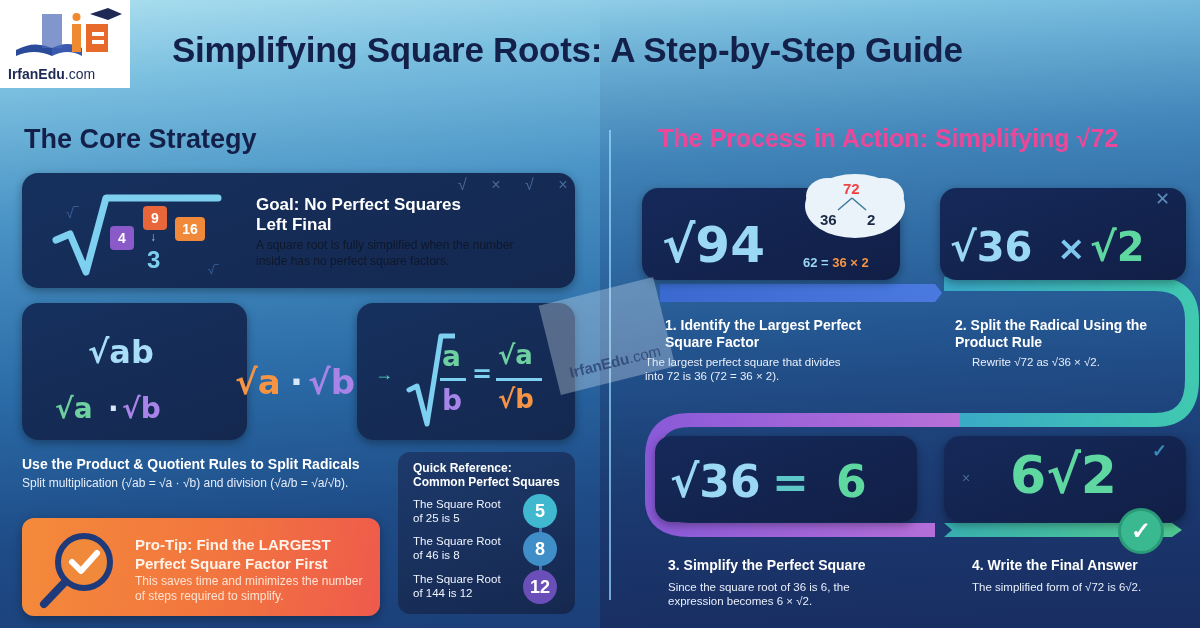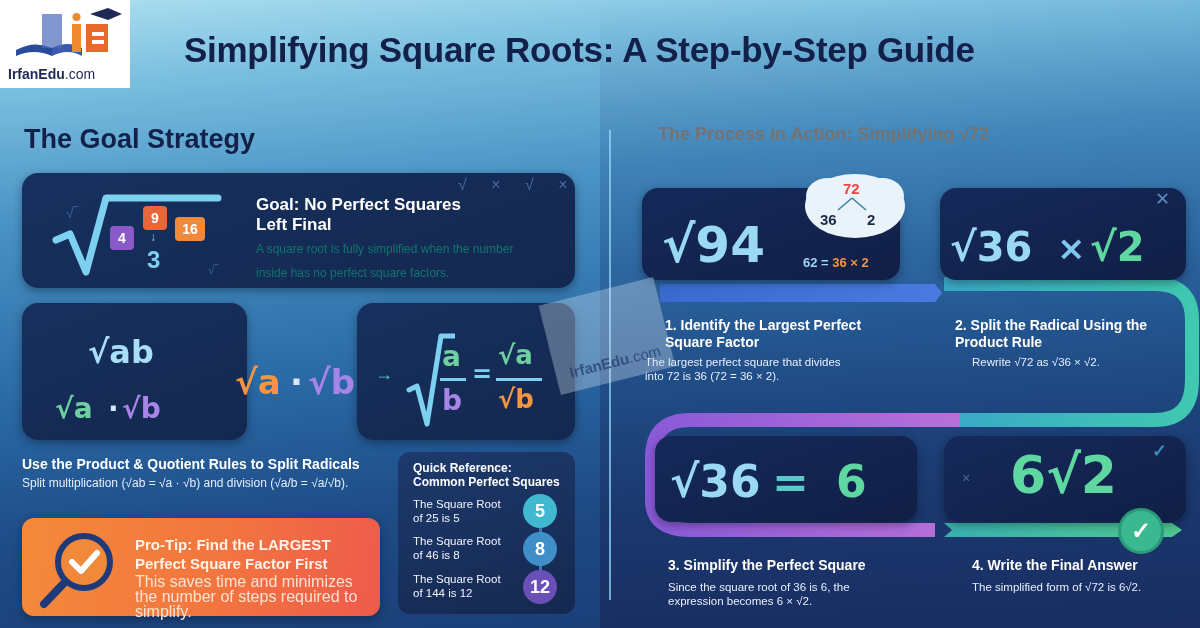--- a/index.html
+++ b/index.html
@@ -5,38 +5,38 @@
 *{box-sizing:border-box;margin:0;padding:0}
 html,body{width:1200px;height:628px;overflow:hidden}
 body{font-family:"Liberation Sans",sans-serif;position:relative;
  background:linear-gradient(175deg,#aee0f0 0%,#7cc0e0 12%,#4a94c6 30%,#2a6aa6 55%,#1e4b86 75%,#1a3a72 100%);}
 .bg-right{position:absolute;left:600px;top:0;width:600px;height:628px;
  background:linear-gradient(180deg,rgba(40,110,170,0.0) 0%,rgba(30,70,130,0.35) 40%,rgba(24,40,90,0.7) 100%);}
 .logo{position:absolute;left:0;top:0;width:130px;height:88px;background:#fff;}
 .logo .mark{position:absolute;left:12px;top:6px;width:110px;height:54px}
 .logo .brand{position:absolute;left:8px;top:66px;font-size:14px;font-weight:bold;color:#1e2a55}
 .logo .brand .dom{font-weight:normal}
-.main-title{position:absolute;left:184px;top:30px;font-size:35px;font-weight:bold;color:#13204a;letter-spacing:-0.3px}
+.main-title{position:absolute;left:172px;top:30px;font-size:35px;font-weight:bold;color:#13204a;letter-spacing:-0.3px}
 .divider{position:absolute;left:609px;top:130px;width:2px;height:470px;background:rgba(150,220,255,0.7)}
 .sec-title{position:absolute;font-size:27px;font-weight:bold}
 .card{position:absolute;border-radius:16px;background:linear-gradient(160deg,#16305e 0%,#14284f 100%);box-shadow:0 3px 10px rgba(0,0,0,0.35)}
 .goal-card{left:22px;top:173px;width:553px;height:115px}
 .goal-title{position:absolute;left:256px;top:195px;font-size:17px;font-weight:bold;color:#fff;line-height:20px;width:230px}
-.goal-desc{position:absolute;left:256px;top:237px;font-size:12px;color:#0f766e;line-height:24px;width:290px}
+.goal-desc{position:absolute;left:256px;top:237px;font-size:12px;color:#0f172a;line-height:16px;width:290px}
 .big-root{position:absolute;left:48px;top:188px;width:175px;height:90px}
 .tile{position:absolute;width:24px;height:24px;border-radius:4px;color:#fff;font-size:14px;font-weight:bold;display:flex;align-items:center;justify-content:center}
 .rule-card1{left:22px;top:303px;width:225px;height:137px}
 .rule-card2{left:357px;top:303px;width:218px;height:137px}
 .math{position:absolute;font-weight:bold;font-family:"DejaVu Sans",sans-serif}
 .rules-title{position:absolute;left:22px;top:456px;font-size:14px;font-weight:bold;color:#fff}
 .rules-desc{position:absolute;left:22px;top:476px;font-size:12px;color:#e6eefa}
 .tip-card{position:absolute;left:22px;top:518px;width:358px;height:98px;border-radius:12px;
  background:linear-gradient(100deg,#f48a3a 0%,#f2753f 55%,#ee5a4c 100%);box-shadow:0 3px 10px rgba(0,0,0,0.3)}
 .tip-title{position:absolute;left:135px;top:535px;font-size:15px;font-weight:bold;color:#fff3ea;line-height:19px;width:240px}
-.tip-desc{position:absolute;left:135px;top:574px;font-size:16px;color:#ffe2d2;line-height:15px;width:240px}
+.tip-desc{position:absolute;left:135px;top:574px;font-size:12px;color:#ffe2d2;line-height:15px;width:240px}
 .ref-card{position:absolute;left:398px;top:452px;width:177px;height:162px;border-radius:12px;background:linear-gradient(160deg,#1d3a6c,#15284f)}
 .ref-title{position:absolute;left:413px;top:461px;font-size:12px;font-weight:bold;color:#fff;line-height:14px}
 .ref-item{position:absolute;left:413px;font-size:11.5px;color:#f0f4ff;line-height:14px}
 .ref-dot{position:absolute;width:34px;height:34px;border-radius:50%;color:#fff;font-size:18px;font-weight:bold;display:flex;align-items:center;justify-content:center}
 .step-card{position:absolute;border-radius:16px;background:linear-gradient(160deg,#15295a,#111f46);box-shadow:0 3px 10px rgba(0,0,0,0.35)}
 .step-title{position:absolute;font-size:14px;font-weight:bold;color:#fff;line-height:17px}
 .step-desc{position:absolute;font-size:11.5px;color:#e8eefa;line-height:14px}
 .ovl{position:absolute;left:0;top:0}
 .watermark{position:absolute;left:548px;top:290px;width:118px;height:92px;background:rgba(210,225,240,0.35);transform:rotate(-14deg);}
 .watermark .wm-text{position:absolute;left:14px;top:64px;font-size:15px;font-weight:bold;color:rgba(40,60,110,0.75)}
@@ -57,21 +57,21 @@
     <path d="M74 18 h22 v28 h-22z" fill="#e86a2a"></path>
     <rect x="80" y="26" width="12" height="4" fill="#fff"></rect>
     <rect x="80" y="34" width="12" height="4" fill="#fff"></rect>
     <path d="M78 8 L96 2 L110 8 L96 14Z" fill="#1e2a55"></path>
   </svg>
   <div class="brand"><span>IrfanEdu</span><span class="dom">.com</span></div>
 </div>
 
 <div class="main-title">Simplifying Square Roots: A Step-by-Step Guide</div>
 
-<div class="sec-title" style="left:24px;top:124px;color:#13204a">The Goal Strategy</div>
+<div class="sec-title" style="left:24px;top:124px;color:#13204a">The Core Strategy</div>
 
 <div class="card goal-card"></div>
 <svg class="big-root" viewBox="0 0 175 90">
   <path d="M8 52 L22 46 L38 84 L58 10 L170 10" fill="none" stroke="#7ed0f0" stroke-width="7" stroke-linecap="round" stroke-linejoin="round"></path>
   <text x="18" y="30" fill="#4a7ab8" font-size="14" opacity="0.7">√‾</text>
   <text x="160" y="86" fill="#4a7ab8" font-size="12" opacity="0.7">√‾</text>
 </svg>
 <div class="tile" style="left:110px;top:226px;background:#8a5ac8">4</div>
 <div class="tile" style="left:143px;top:206px;background:#e8663a">9</div>
 <div class="tile" style="left:175px;top:217px;width:30px;background:#f08a3a">16</div>
@@ -119,21 +119,21 @@
 <div style="position:absolute;left:539px;top:510px;width:3px;height:80px;background:#3a7ab8"></div>
 <div class="ref-item" style="top:497px;width:100px">The Square Root of 25 is 5</div>
 <div class="ref-dot" style="left:523px;top:494px;background:#3fb8d0">5</div>
 <div class="ref-item" style="top:534px;width:100px">The Square Root of 46 is 8</div>
 <div class="ref-dot" style="left:523px;top:532px;background:#3f8ec8">8</div>
 <div class="ref-item" style="top:572px;width:100px">The Square Root of 144 is 12</div>
 <div class="ref-dot" style="left:523px;top:570px;background:#6a4fb8">12</div>
 
 <div class="divider"></div>
 
-<div class="sec-title" style="left:658px;top:124px;color:#737373;font-size:18px">The Process in Action: Simplifying √72</div>
+<div class="sec-title" style="left:658px;top:124px;color:#ec4899;font-size:25px">The Process in Action: Simplifying √72</div>
 
 <svg class="ovl" width="1200" height="628">
   <defs>
     <linearGradient id="g1" x1="0" x2="1">
         <stop offset="0" stop-color="#3a6ad0"></stop>
         <stop offset="1" stop-color="#4a7ae0"></stop>
       </linearGradient>
     <linearGradient id="g2" x1="0" x2="1">
         <stop offset="0" stop-color="#3aa8c8"></stop>
         <stop offset="1" stop-color="#40c8b0"></stop>

